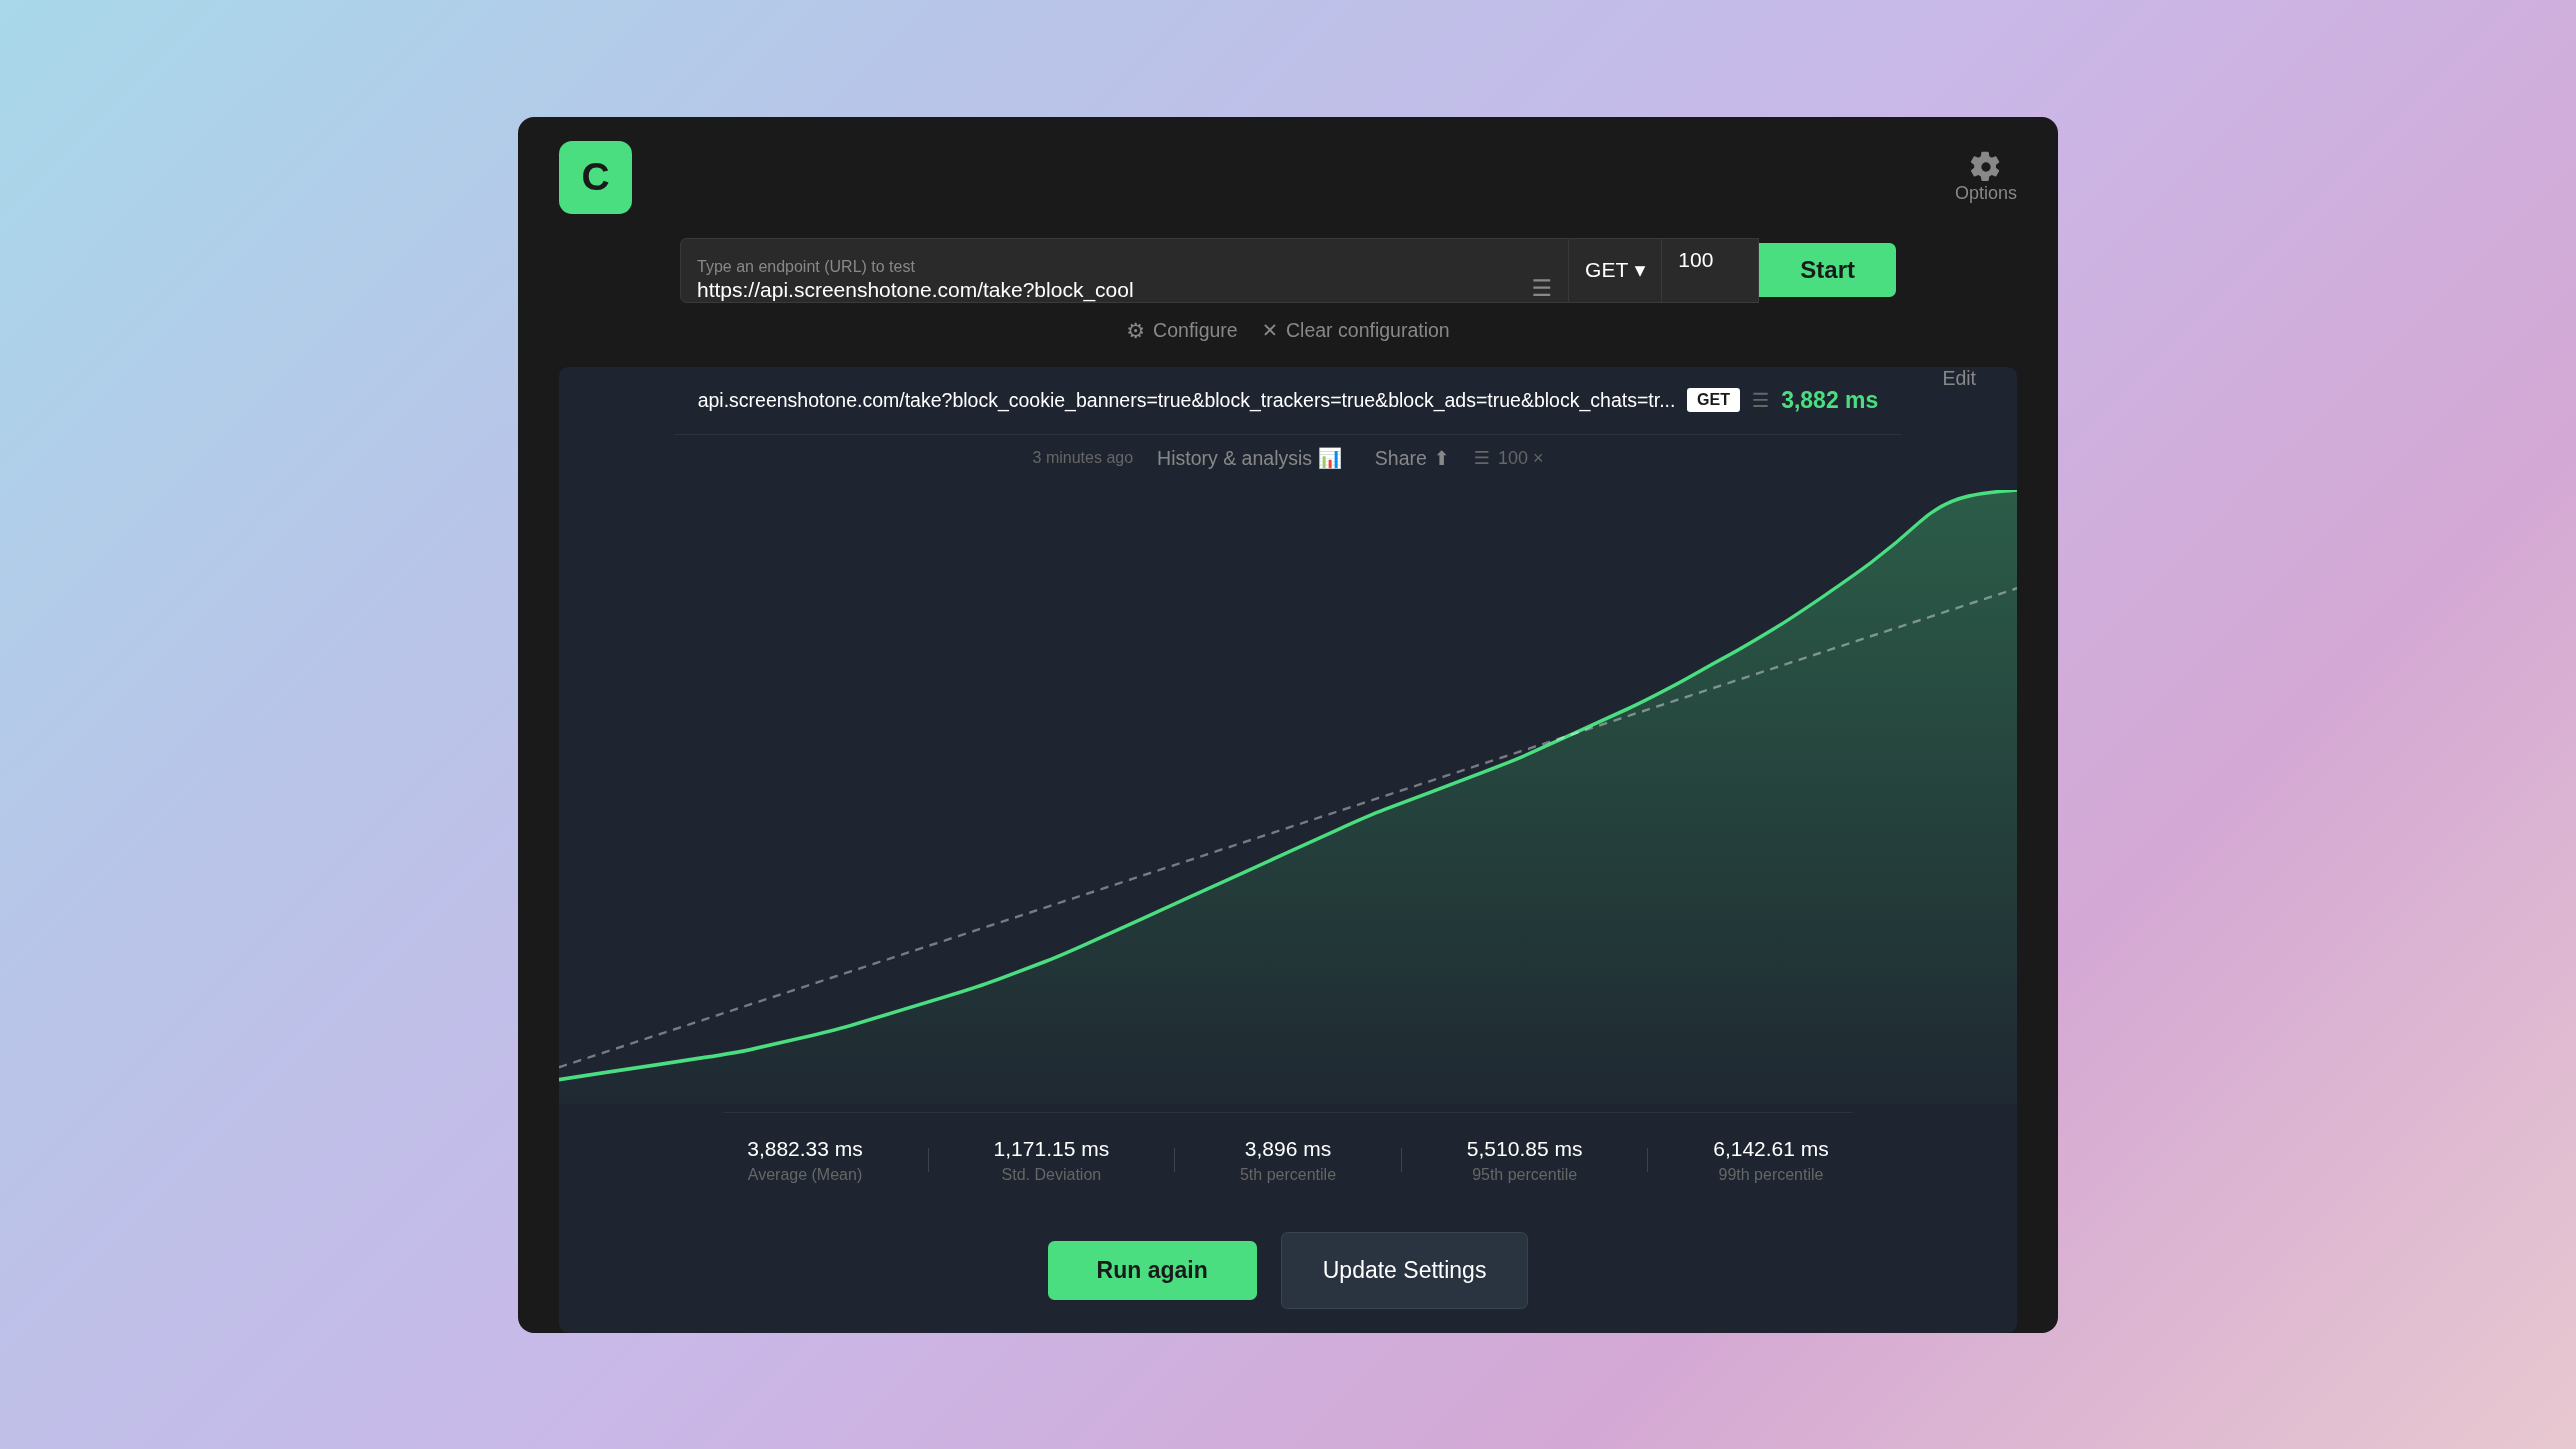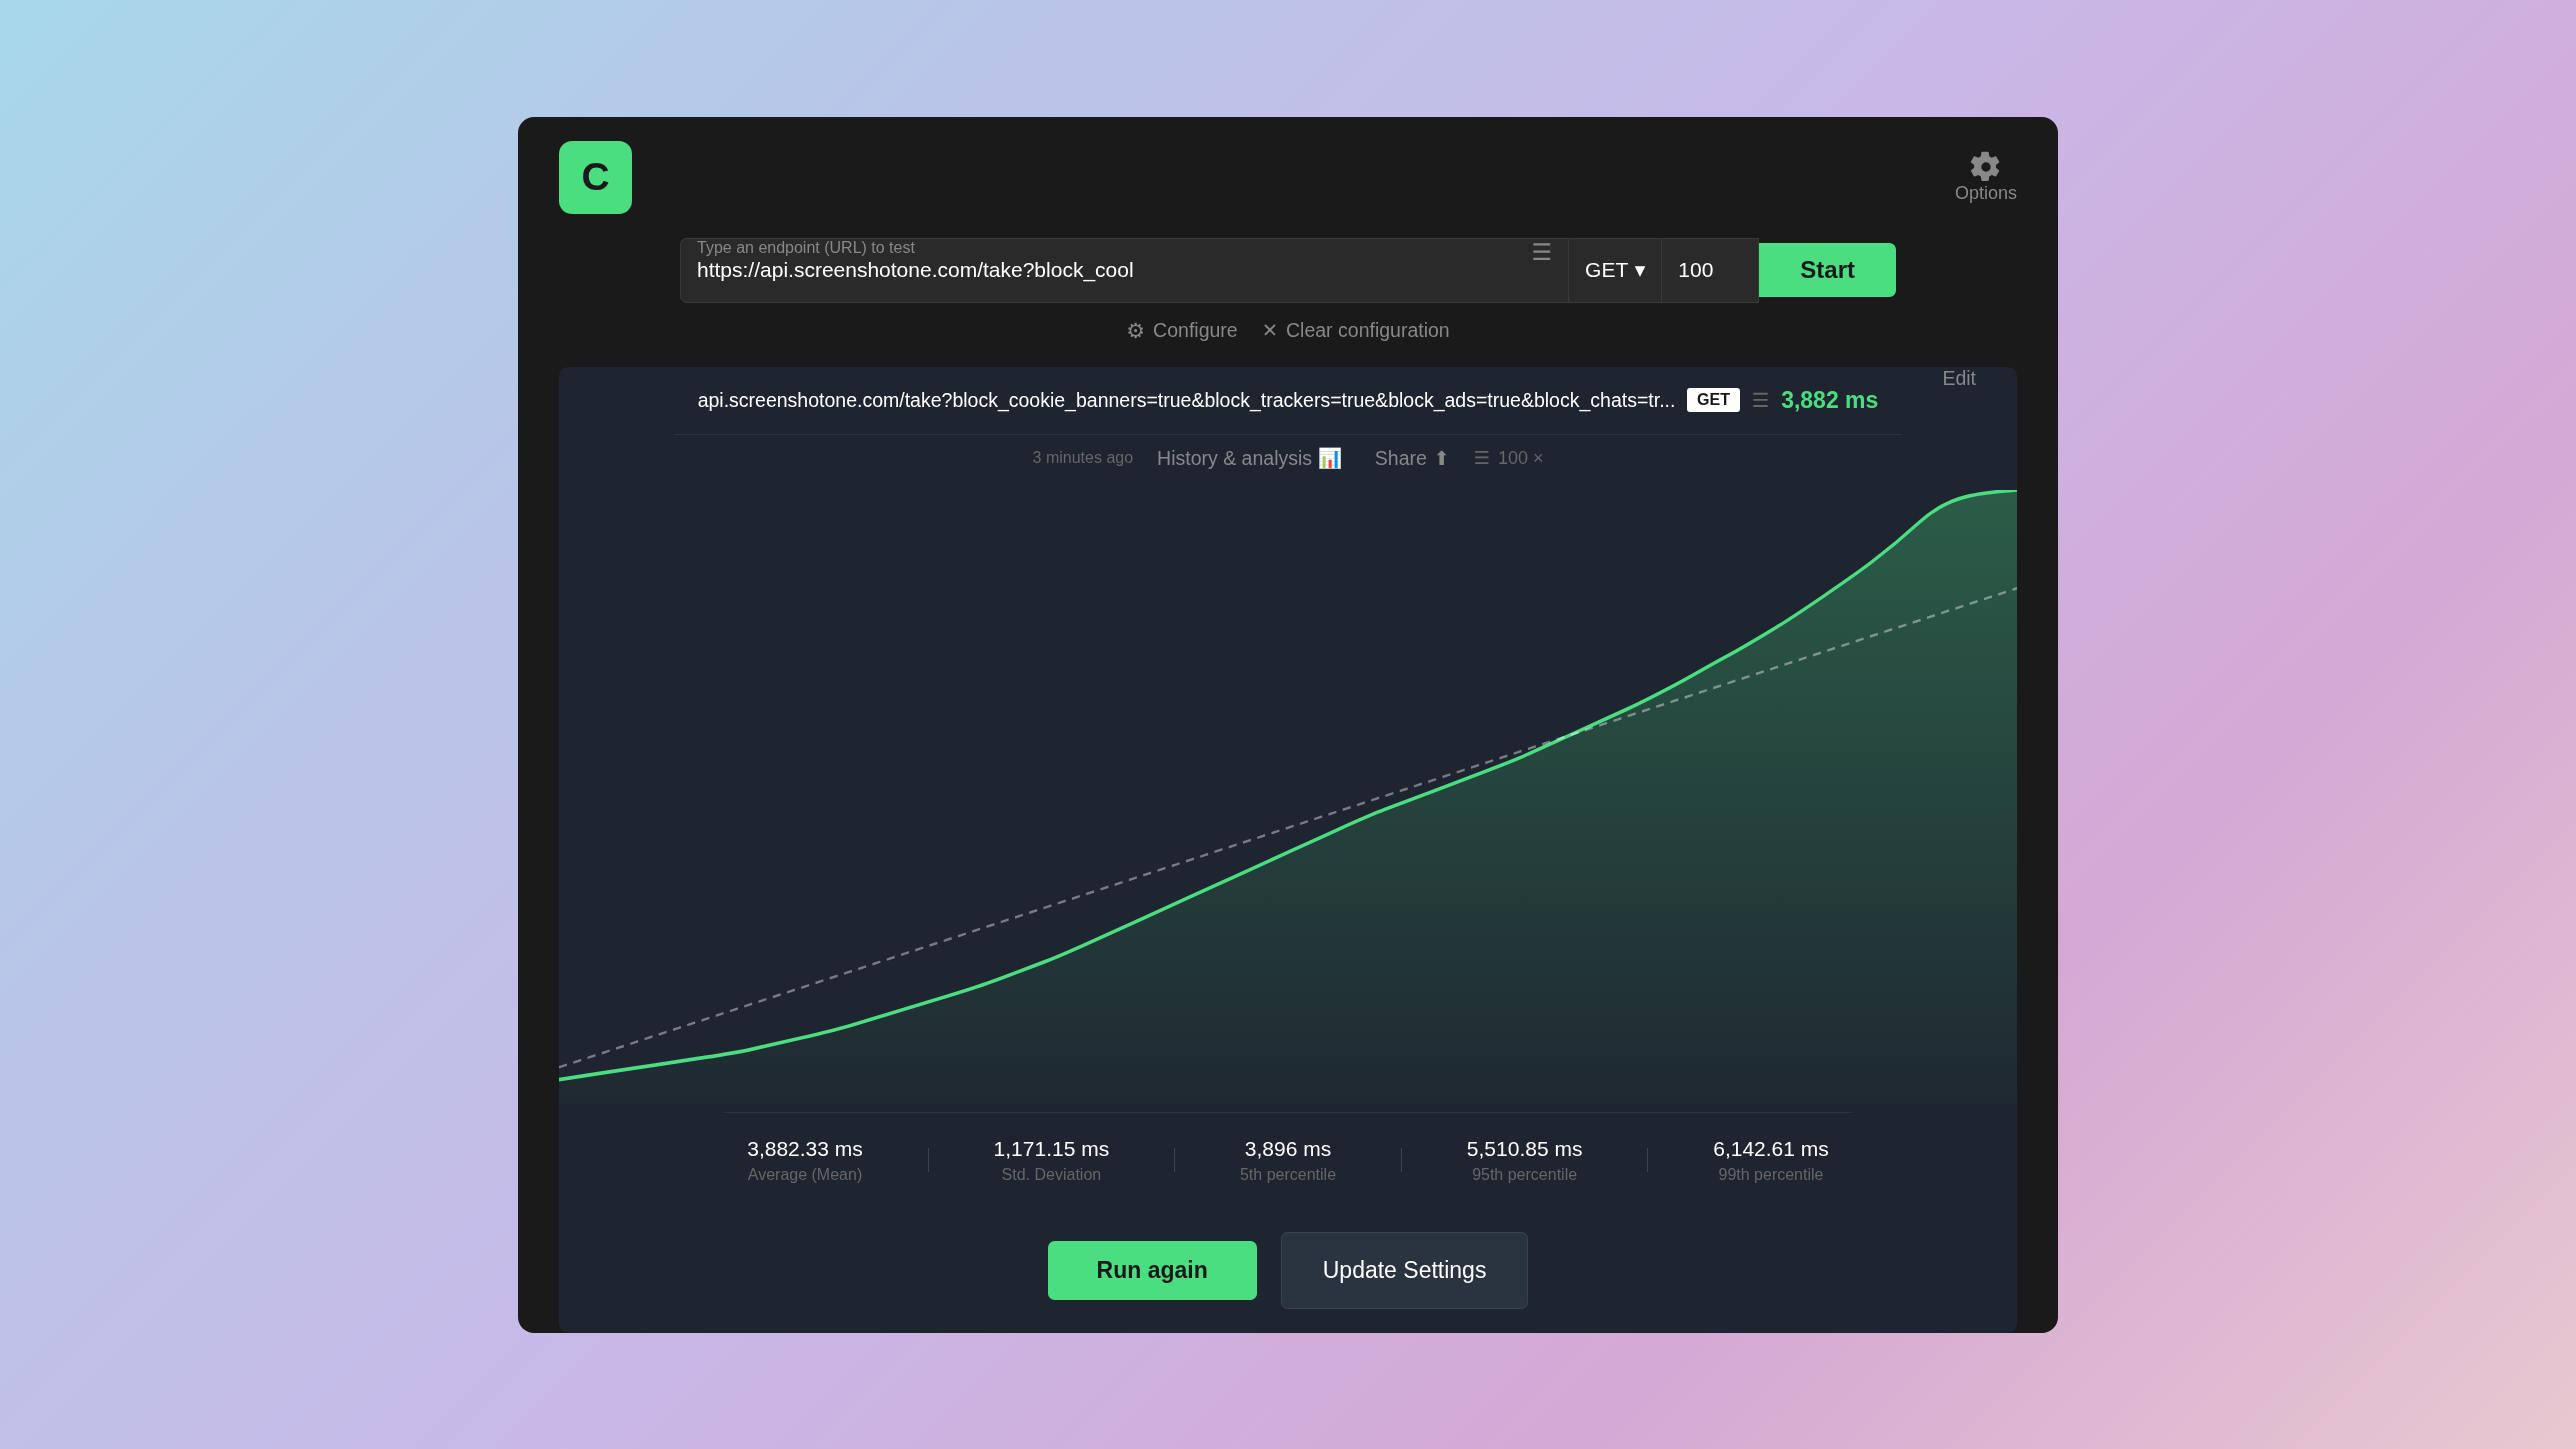--- a/index.html
+++ b/index.html
@@ -73,21 +73,21 @@
       gap: 0;
       width: 100%;
       max-width: 1216px;
     }
     .url-input-container {
       flex: 1;
       background: #2a2a2a;
       border: 0.8px solid #3a3a3a;
       border-radius: 6.5px 0 0 6.5px;
       display: flex;
-      align-items: flex-start;
+      align-items: flex-end;
       padding: 0 16px;
       height: 65px;
     }
     .url-input {
       background: transparent;
       border: none;
       outline: none;
       color: #fff;
       font-size: 21px;
       flex: 1;
@@ -123,21 +123,21 @@
       font-size: 21px;
       gap: 6.5px;
       cursor: pointer;
     }
     .times-input {
       background: #2a2a2a;
       border: 0.8px solid #3a3a3a;
       border-left: none;
       height: 65px;
       display: flex;
-      align-items: center;
+      align-items: flex-start;
       padding: 9px 16px;
       color: #fff;
       font-size: 21px;
       min-width: 97px;
     }
     .start-btn {
       background: #4ade80;
       border: none;
       border-radius: 0 6.5px 6.5px 0;
       height: 54px;

